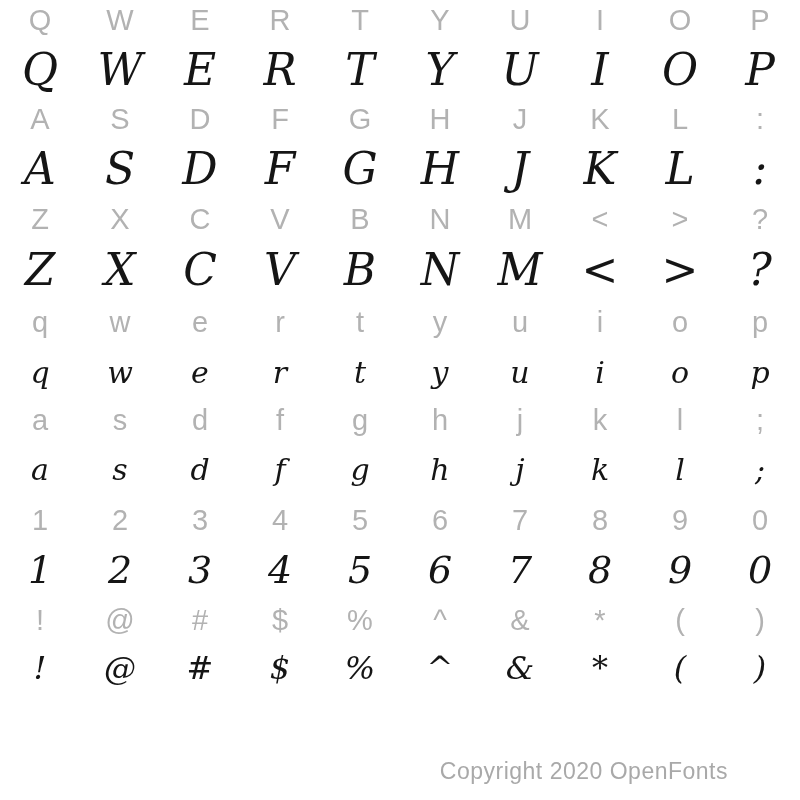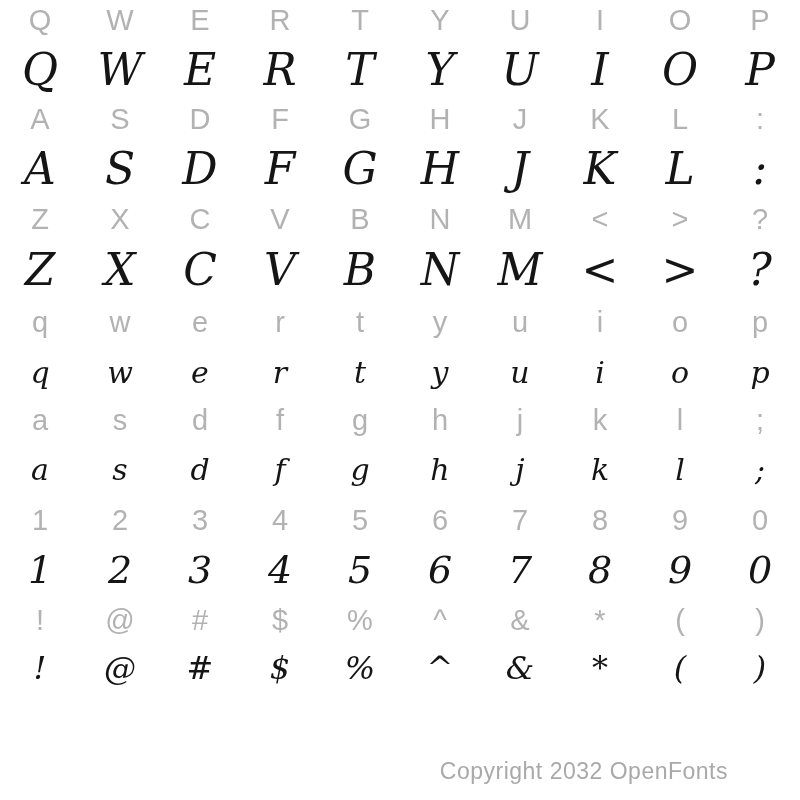--- a/index.html
+++ b/index.html
@@ -227,13 +227,13 @@
       <span class="glyph">$</span>
       <span class="glyph">%</span>
       <span class="glyph">^</span>
       <span class="glyph">&amp;</span>
       <span class="glyph">*</span>
       <span class="glyph">(</span>
       <span class="glyph">)</span>
     </div>
   </div>
 
-<div id="footer">Copyright 2032 OpenFonts</div>
+<div id="footer">Copyright 2020 OpenFonts</div>
 
 </body></html>

